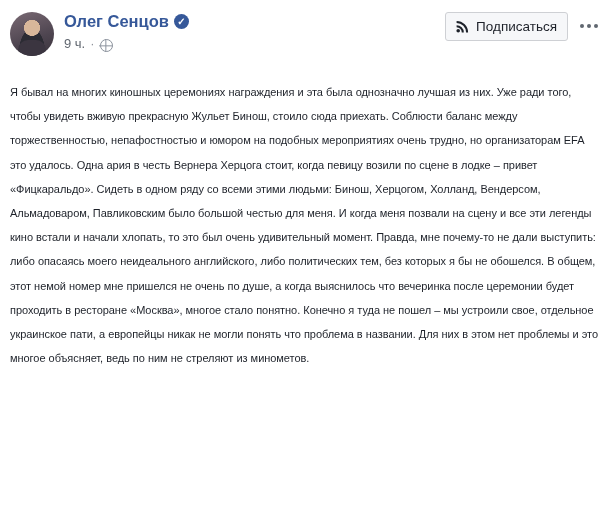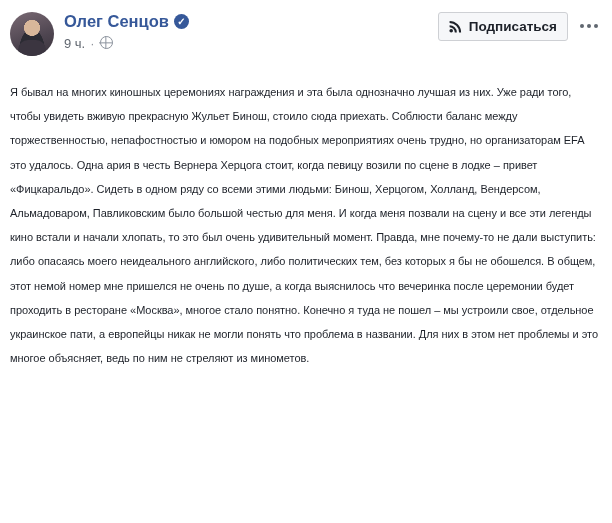--- a/index.html
+++ b/index.html
@@ -74,21 +74,21 @@
     background: #365899;
     color: #ffffff;
     font-size: 10px;
     line-height: 15px;
     text-align: center;
     flex: 0 0 15px;
     font-weight: bold;
   }
   .meta-row {
     display: flex;
-    align-items: flex-start;
+    align-items: flex-end;
     gap: 5px;
     margin-top: 5px;
     color: #616770;
     font-size: 13px;
     line-height: 16px;
   }
   .meta-sep { color: #90949c; }
   .globe-icon {
     width: 13px;
     height: 13px;
@@ -126,21 +126,21 @@
   .follow-button {
     display: flex;
     align-items: center;
     gap: 7px;
     background: #f6f7f9;
     border: 1px solid #ced0d4;
     border-radius: 3px;
     height: 29px;
     padding: 0 10px;
     font-size: 13.5px;
-    font-weight: bold;
+    font-weight: normal;
     color: #1d2129;
     cursor: pointer;
     white-space: nowrap;
   }
   .rss-icon {
     position: relative;
     width: 13px;
     height: 13px;
     flex: 0 0 13px;
   }

